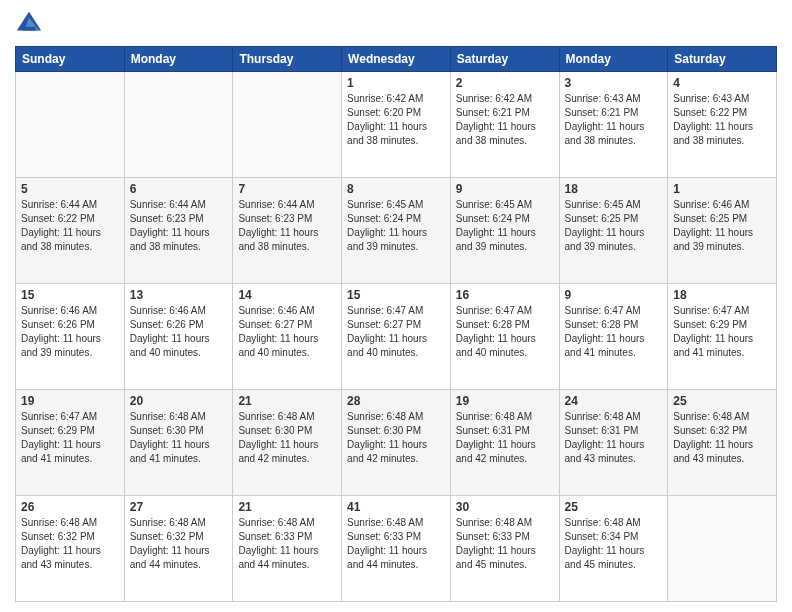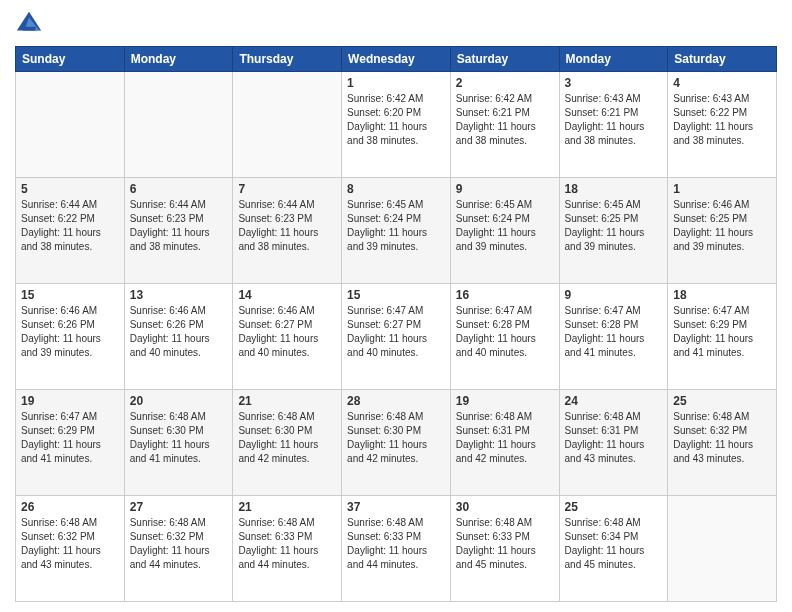--- a/index.html
+++ b/index.html
@@ -332,21 +332,21 @@
 and 44 minutes.</div>
           </td>
           <td>
             <span class="day-number">21</span>
             <div class="day-info" style="white-space: pre-line;">Sunrise: 6:48 AM
 Sunset: 6:33 PM
 Daylight: 11 hours
 and 44 minutes.</div>
           </td>
           <td>
-            <span class="day-number">37</span>
+            <span class="day-number">41</span>
             <div class="day-info" style="white-space: pre-line;">Sunrise: 6:48 AM
 Sunset: 6:33 PM
 Daylight: 11 hours
 and 44 minutes.</div>
           </td>
           <td>
             <span class="day-number">30</span>
             <div class="day-info" style="white-space: pre-line;">Sunrise: 6:48 AM
 Sunset: 6:33 PM
 Daylight: 11 hours

